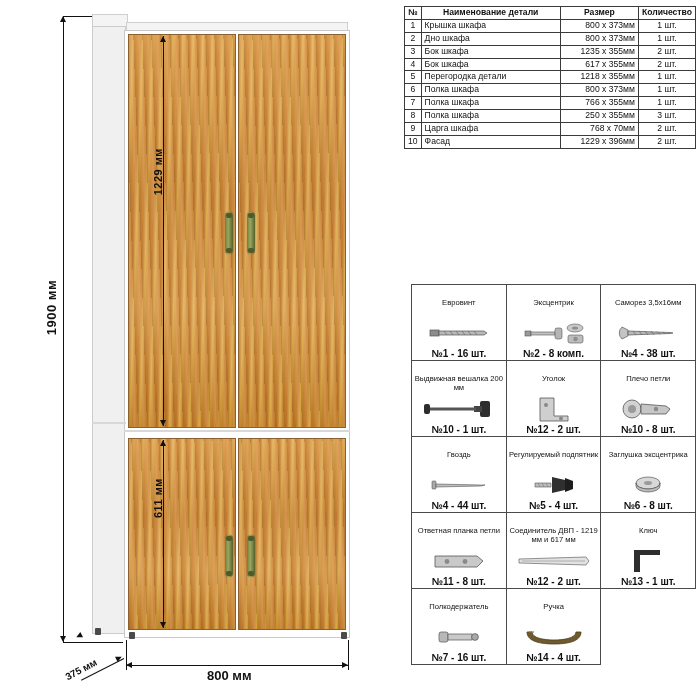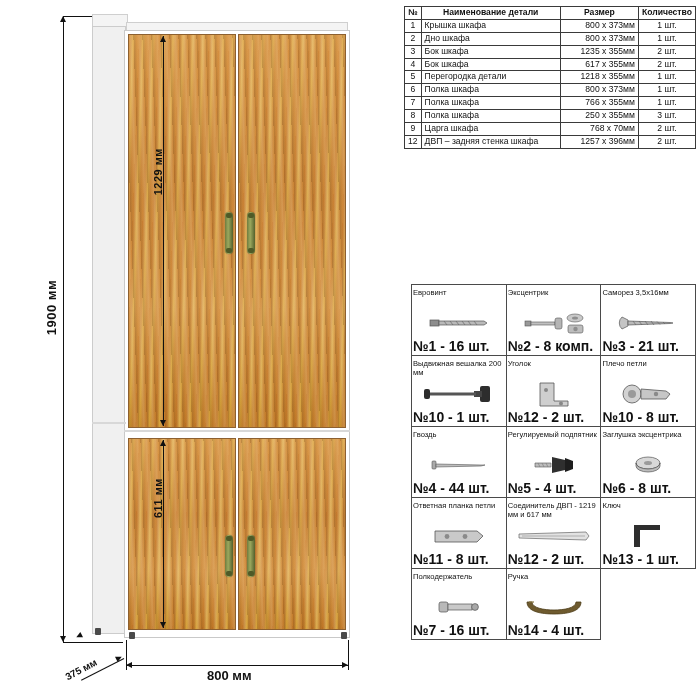--- a/index.html
+++ b/index.html
@@ -187,37 +187,38 @@
     left: 411px; top: 284px;
     width: 285px;
     border-collapse: collapse;
     font-size: 7.6px;
     color: #111;
   }
   #hardware td {
     border: 1px solid #4a4a4a;
     width: 95px;
     height: 68px;
-    padding: 4px 1px 1px;
+    padding: 14px 1px 1px;
+    text-align: center;
     vertical-align: top;
   }
   .hw-title {
     font-size: 7.6px;
     line-height: 1.12;
     min-height: 20px;
     display: block;
   }
   .hw-art {
     height: 28px;
     display: flex;
     align-items: center;
     justify-content: center;
   }
   .hw-code {
-    font-size: 14px;
+    font-size: 10px;
     font-weight: bold;
     display: block;
     margin-top: 1px;
   }
 </style>
 </head>
 <body>
 
 <div id="drawing">
 
@@ -333,23 +334,23 @@
       <td class="size">250 x 355мм</td>
       <td class="qty">3 шт.</td>
     </tr>
     <tr>
       <td class="num">9</td>
       <td class="name">Царга шкафа</td>
       <td class="size">768 x 70мм</td>
       <td class="qty">2 шт.</td>
     </tr>
     <tr>
-      <td class="num">12</td>
-      <td class="name">ДВП – задняя стенка шкафа</td>
-      <td class="size">1257 x 396мм</td>
+      <td class="num">10</td>
+      <td class="name">Фасад</td>
+      <td class="size">1229 x 396мм</td>
       <td class="qty">2 шт.</td>
     </tr>
   </tbody>
 </table>
 
 <table id="hardware">
   <tbody>
 
     <tr>
       <td>
@@ -394,21 +395,21 @@
             <g stroke="#666" stroke-width=".7">
               <path d="M15 8 L18 12"></path>
                 <path d="M21 8 L24 12"></path>
                 <path d="M27 8 L30 12"></path>
               <path d="M33 8 L36 12"></path>
                 <path d="M39 8.5 L42 11.5"></path>
                 <path d="M45 9 L47 11"></path>
             </g>
           </svg>
         </span>
-        <span class="hw-code">№3 - 21 шт.</span>
+        <span class="hw-code">№4 - 38 шт.</span>
       </td>
     </tr>
 
     <tr>
       <td>
         <span class="hw-title">Выдвижная вешалка 200 мм</span>
         <span class="hw-art">
           <svg width="74" height="22" viewBox="0 0 74 22">
             <rect x="58" y="3" width="10" height="16" rx="2" fill="#2d2d2d"></rect>
             <rect x="52" y="8" width="8" height="6" fill="#444"></rect>

